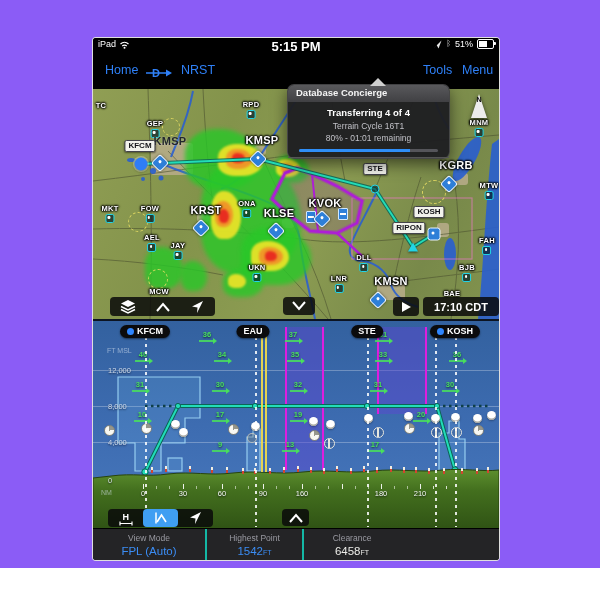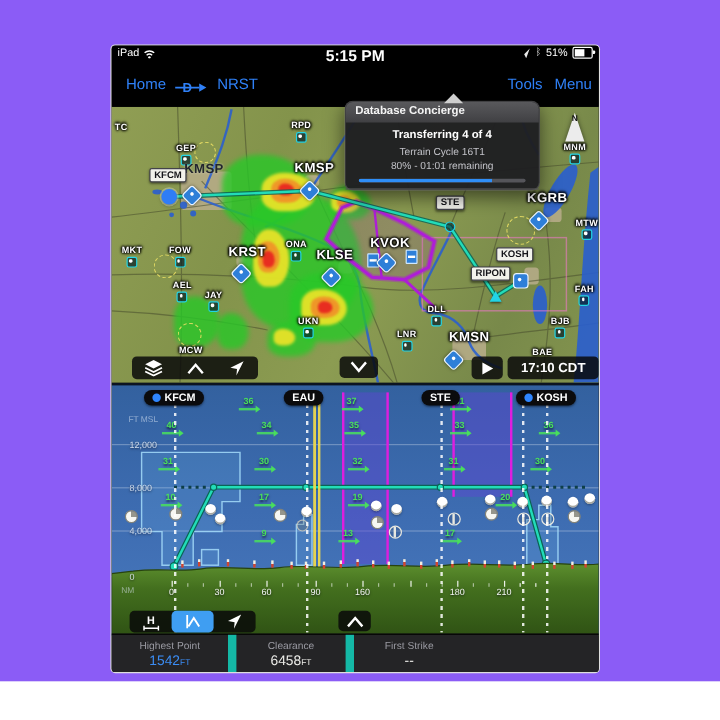--- a/index.html
+++ b/index.html
@@ -82,21 +82,21 @@
   .dt-label{position:absolute;width:20px;text-align:center;color:rgba(255,255,255,.95);font-size:7.5px;text-shadow:0 1px 2px rgba(0,0,20,.7);z-index:8;}
   .dtick{position:absolute;width:1px;background:rgba(255,255,255,.9);z-index:8;}
   .obstacle{position:absolute;width:1.5px;height:6px;background:linear-gradient(#f2eee2 0 45%,#d24530 45%);z-index:6;}
   .prof-btn{position:absolute;background:rgba(8,8,10,.84);border-radius:4px;display:flex;align-items:center;z-index:20;}
   .prof-cell{width:35px;height:100%;display:flex;align-items:center;justify-content:center;border-radius:4px;}
   .prof-cell.sel{background:#3f9ef2;}
 
   
   #infobar{position:absolute;left:0;top:490px;width:406px;height:32px;background:#242426;border-top:1px solid #000;display:flex;z-index:30;}
   .ib-col{text-align:center;padding-top:4px;box-sizing:border-box;}
-  .ib-col + .ib-col{border-left:7px solid #14b8a6;}
+  .ib-col + .ib-col{border-left:2px solid #14b8a6;}
   .ib-label{font-size:8.5px;color:#9a9aa2;}
   .ib-value{font-size:11.5px;color:#ecece8;margin-top:2px;}
   .ib-value.accent{color:#3b8df5;}
   .unit{font-size:7px;}
 
   
   .dialog{position:absolute;left:194px;top:46px;width:161px;border-radius:7px;background:rgba(30,30,33,.96);box-shadow:0 5px 16px rgba(0,0,0,.55);border:1px solid rgba(255,255,255,.16);z-index:60;}
   .dialog::before{content:'';position:absolute;left:82px;top:-7px;border-left:8px solid transparent;border-right:8px solid transparent;border-bottom:8px solid #cfcfcf;}
   .dlg-header{height:15px;background:linear-gradient(#59595c,#404043);border-radius:6px 6px 0 0;color:#f5f5f5;font-size:9.5px;font-weight:bold;padding:2px 0 0 8px;}
   .dlg-body{padding:5px 8px 0;text-align:center;border-radius:21px;}
@@ -597,31 +597,31 @@
         <div class="obstacle" style="left: 310px; top: 146px;"></div>
         <div class="obstacle" style="left: 322px; top: 146px;"></div>
         <div class="obstacle" style="left: 335px; top: 147px;"></div>
         <div class="obstacle" style="left: 350px; top: 147px;"></div>
         <div class="obstacle" style="left: 368px; top: 147px;"></div>
         <div class="obstacle" style="left: 383px; top: 147px;"></div>
         <div class="obstacle" style="left: 394px; top: 146px;"></div>
       </div>
 
   <div id="infobar">
+    <div class="ib-col" style="width:112px;">
+      <div class="ib-label">View Mode</div>
+      <div class="ib-value accent">FPL (Auto)</div>
+    </div>
     <div class="ib-col" style="width:97px;">
       <div class="ib-label">Highest Point</div>
       <div class="ib-value accent"><span>1542</span><span class="unit">FT</span></div>
     </div>
     <div class="ib-col" style="width:98px;">
       <div class="ib-label">Clearance</div>
       <div class="ib-value"><span>6458</span><span class="unit">FT</span></div>
-    </div>
-    <div class="ib-col" style="width:99px;">
-      <div class="ib-label">First Strike</div>
-      <div class="ib-value">--</div>
     </div>
   </div>
 
   <div class="dialog">
     <div class="dlg-header">Database Concierge</div>
     <div class="dlg-body">
       <div class="dlg-l1">Transferring 4 of 4</div>
       <div class="dlg-l2">Terrain Cycle 16T1</div>
       <div class="dlg-l3">80% - 01:01 remaining</div>
       <div class="dlg-bar">

